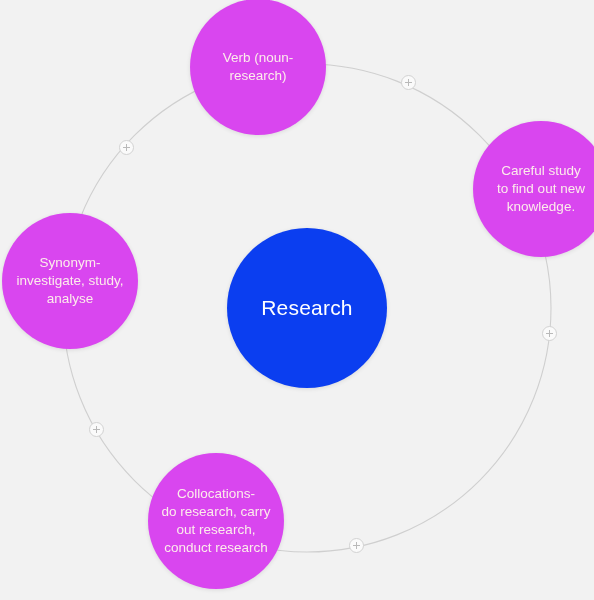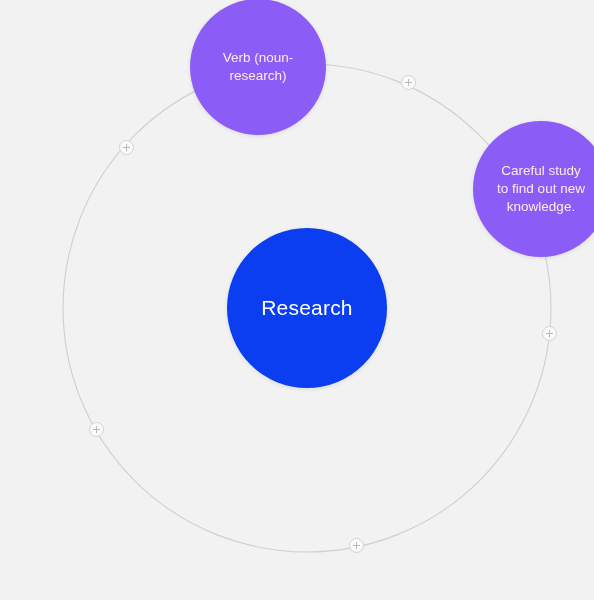--- a/index.html
+++ b/index.html
@@ -41,21 +41,21 @@
     box-shadow: 0 1px 4px rgba(0,0,0,0.10);
     text-align: right;
   }
   .node-center .node-label {
     font-size: 21px;
     line-height: 26px;
     letter-spacing: 0.2px;
     color: #ffffff;
   }
   .node-leaf {
-    background: #8b5cf6;
+    background: #d946ef;
     box-shadow: 0 1px 4px rgba(0,0,0,0.10);
   }
   .node-leaf .node-label {
     font-size: 13.5px;
     line-height: 18px;
     color: #fdeceb;
     padding: 0 9px;
     white-space: pre-line;
   }
   .marker {
@@ -106,21 +106,32 @@
 research)</span>
   </div>
 
   <div class="node node-leaf" style="left:473px; top:121px; width:136px; height:136px;">
     <span class="node-label">Careful study
 to find out new
 knowledge.</span>
   </div>
 
 
+  <div class="node node-leaf" style="left:148px; top:453px; width:136px; height:136px;">
+    <span class="node-label">Collocations-
+do research, carry
+out research,
+conduct research</span>
+  </div>
 
+  <div class="node node-leaf" style="left:2px; top:213px; width:136px; height:136px;">
+    <span class="node-label">Synonym-
+investigate, study,
+analyse</span>
+  </div>
 
   <div class="marker" style="left:401px; top:75px;"></div>
   <div class="marker" style="left:542px; top:326px;"></div>
   <div class="marker" style="left:349px; top:538px;"></div>
   <div class="marker" style="left:89px; top:422px;"></div>
   <div class="marker" style="left:119px; top:140px;"></div>
 
 </div>
 
 </body></html>

